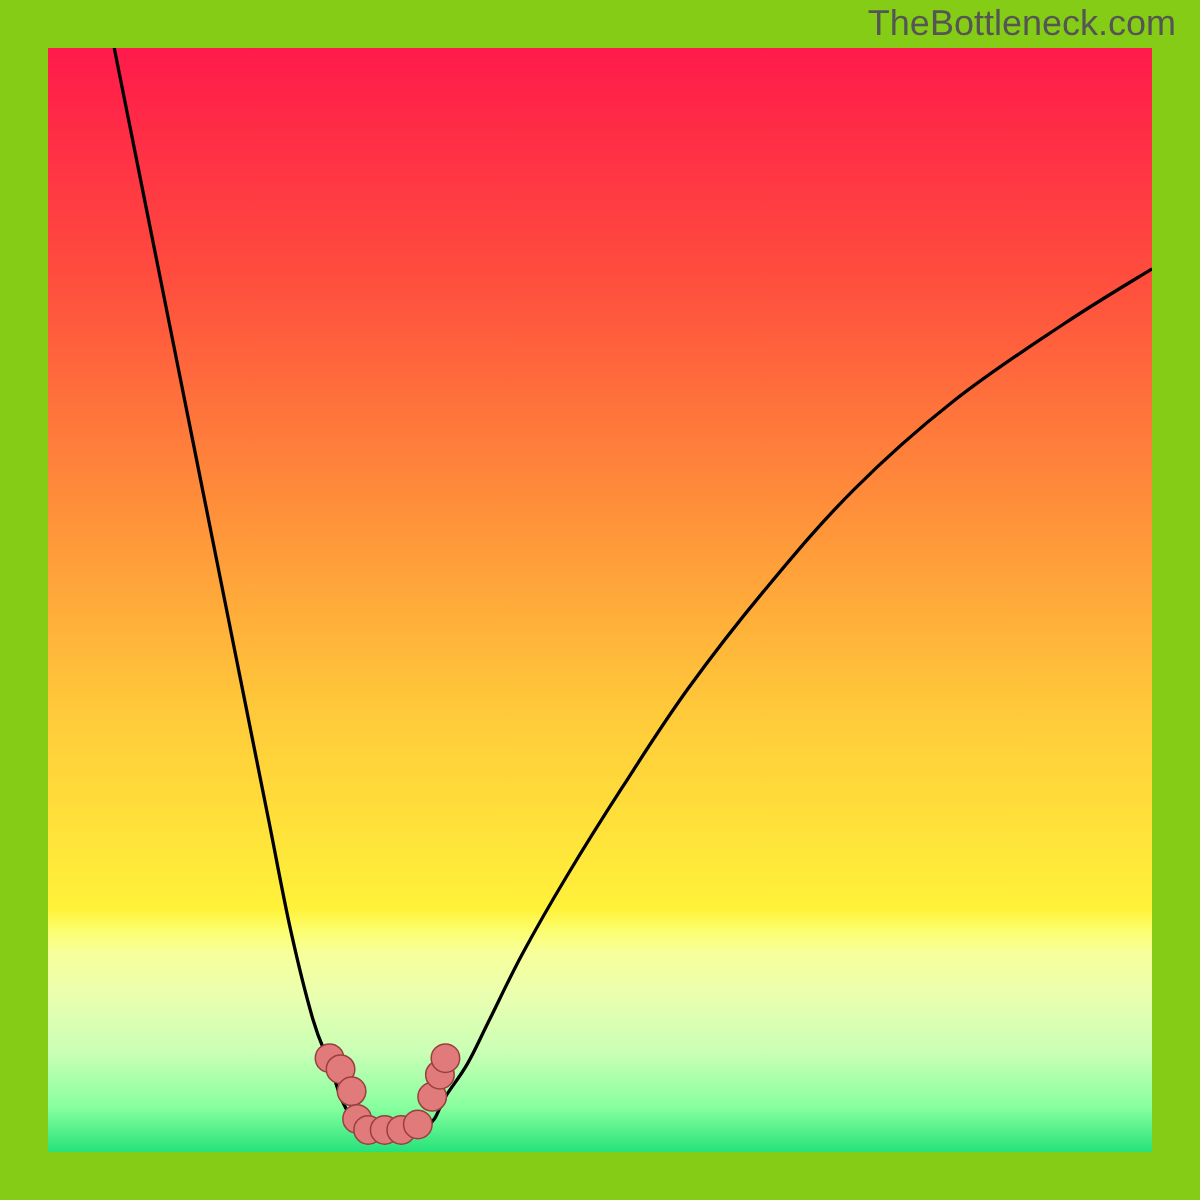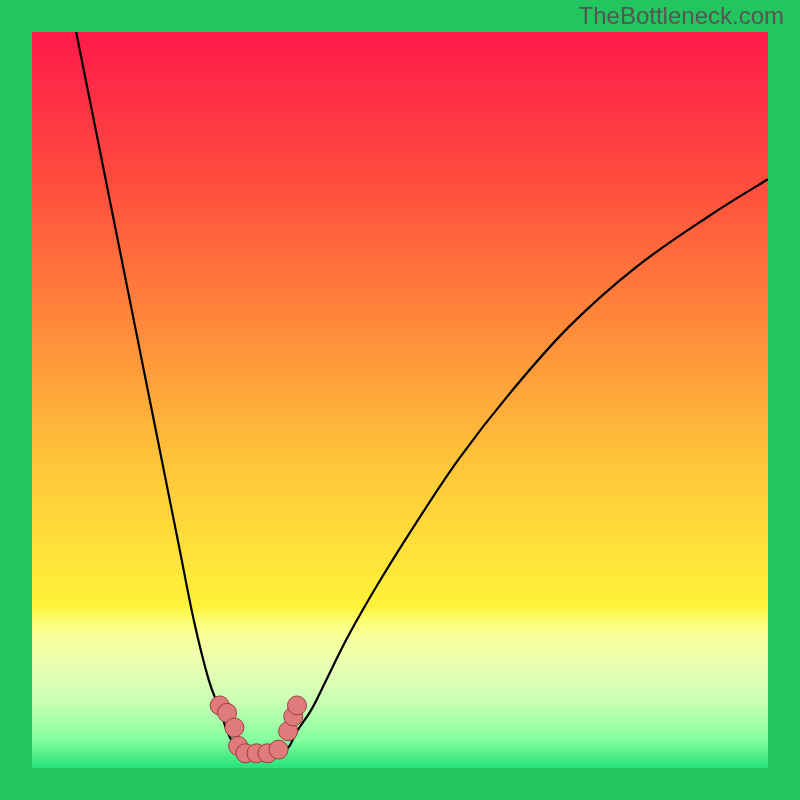--- a/index.html
+++ b/index.html
@@ -9,21 +9,21 @@
     height: 800px;
     background: #000000;
     overflow: hidden;
   }
   .frame {
     position: absolute;
     left: 0;
     top: 0;
     width: 800px;
     height: 800px;
-    background: #22c55e;
+    background: #84cc16;
   }
   .watermark {
     position: absolute;
     top: 2px;
     right: 16px;
     font-family: Arial, Helvetica, sans-serif;
     font-size: 24px;
     color: #555555;
     letter-spacing: 0px;
     font-weight: 500;

